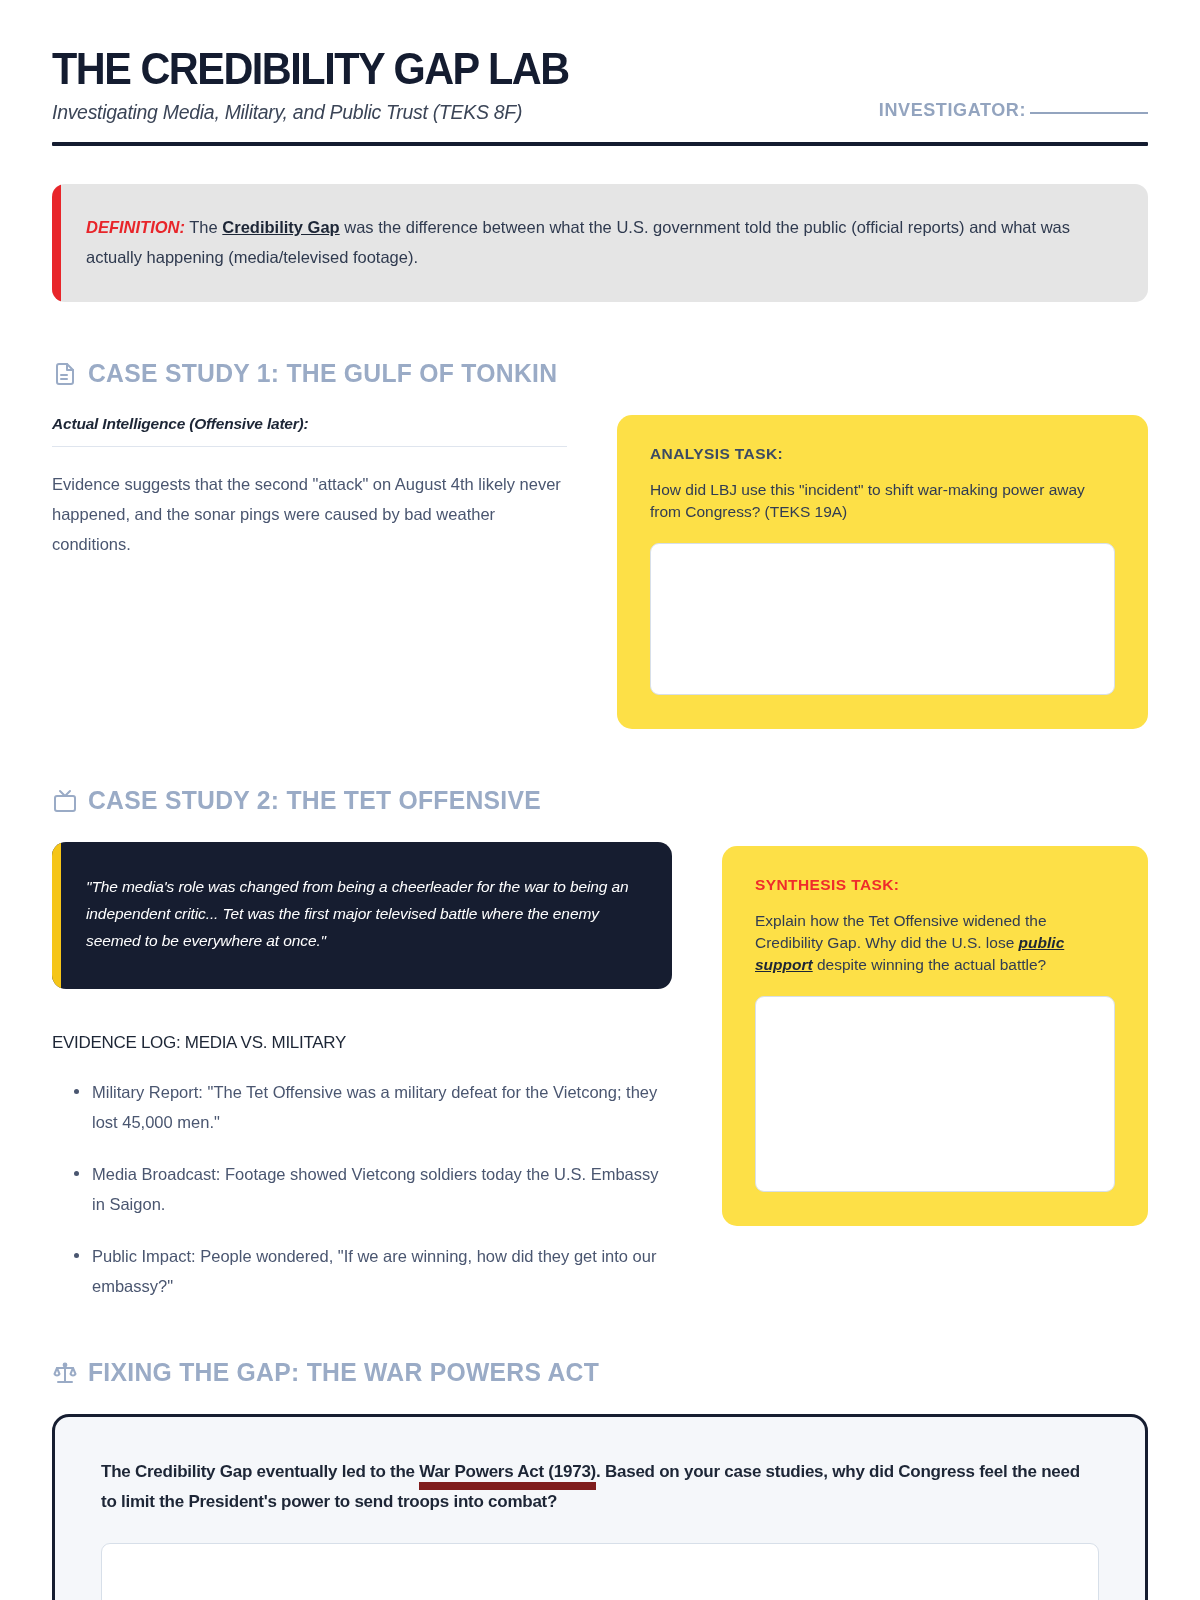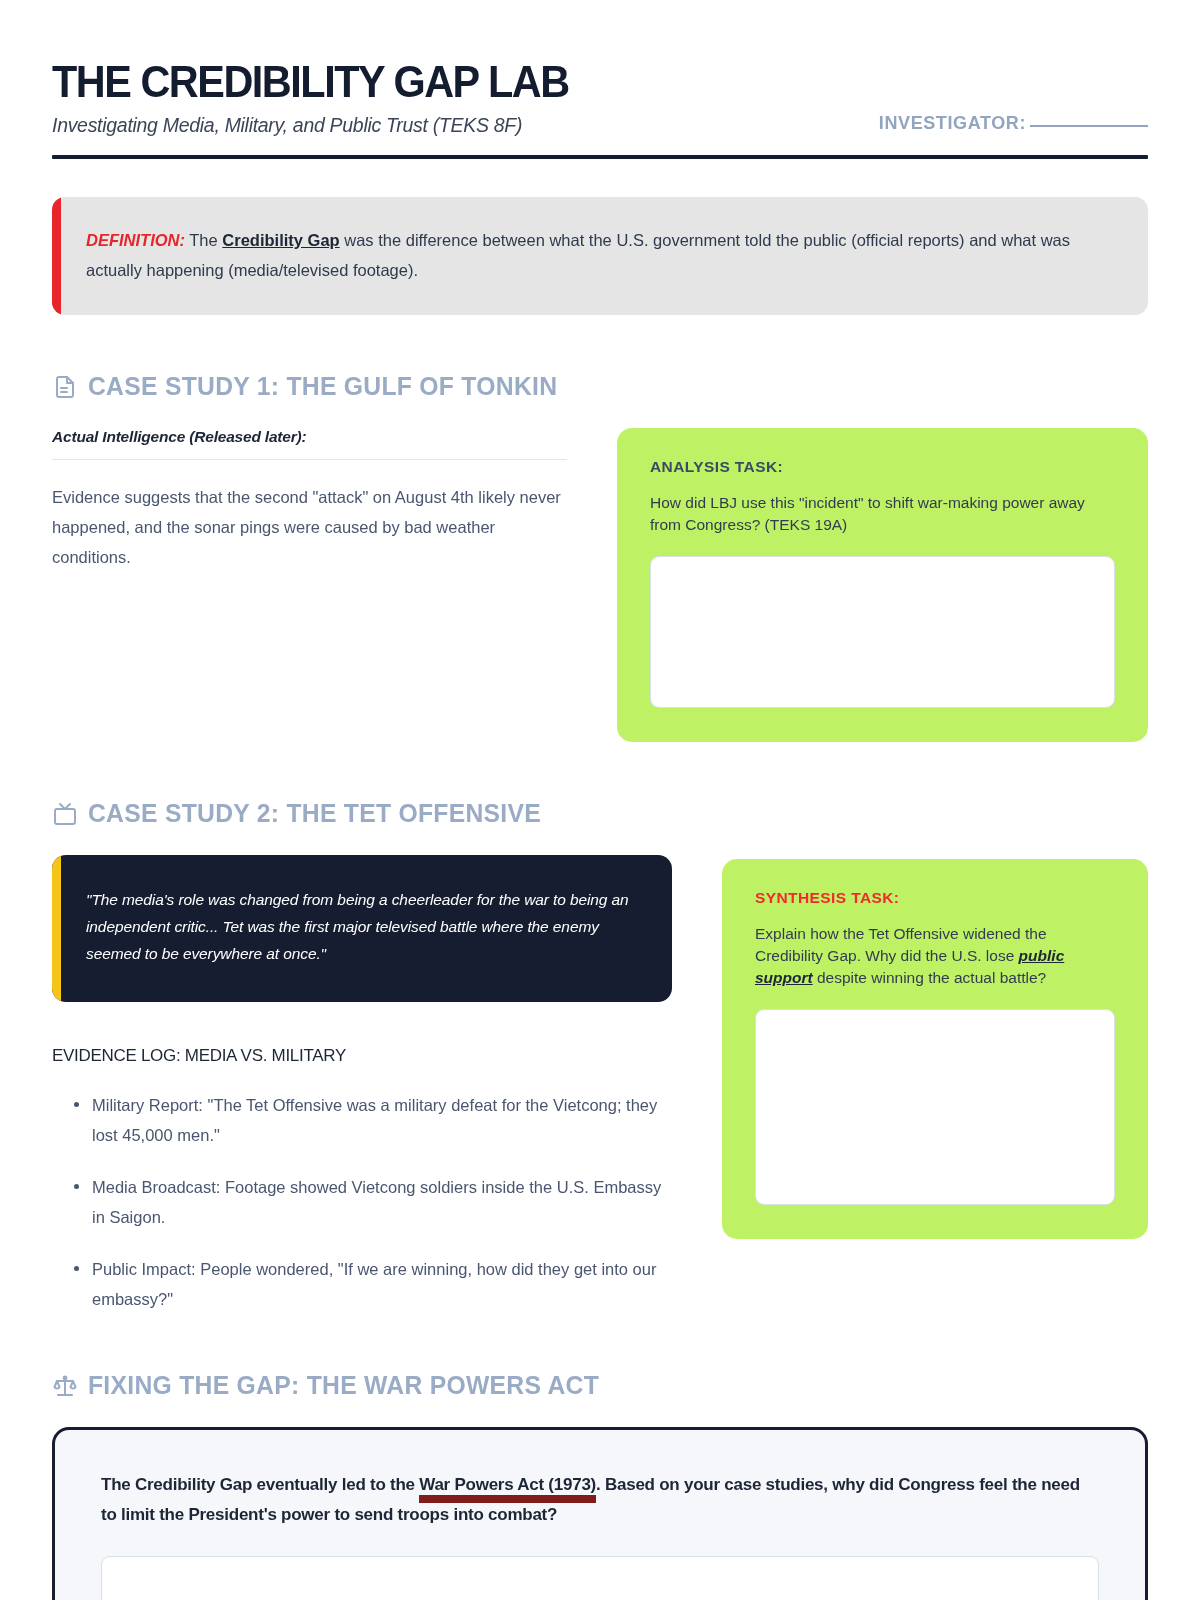--- a/index.html
+++ b/index.html
@@ -11,21 +11,21 @@
     overflow: hidden;
   }
 
   body {
     font-family: "Liberation Sans", sans-serif;
     color: #2f3a4f;
     padding: 46px 52px 0 52px;
   }
 
   
-  .header { position: relative; margin-top: 13px; }
+  .header { position: relative; }
 
   .title {
     font-family: "Liberation Sans", sans-serif;
     font-size: 45px;
     font-weight: 700;
     letter-spacing: -1.6px;
     color: #141c30;
     line-height: 1.0;
     transform: scaleX(0.92);
     transform-origin: left center;
@@ -150,21 +150,21 @@
   .src-body {
     margin-top: 22px;
     font-size: 16.5px;
     line-height: 1.82;
     color: #4a5670;
   }
   .src-block + .src-block { margin-top: 34px; }
 
   
   .task-panel {
-    background: #bef264;
+    background: #fde047;
     border-radius: 15px;
     padding: 30px 33px 34px 33px;
   }
   .task-title {
     font-size: 15.5px;
     font-weight: 700;
     letter-spacing: 0.4px;
     color: #3b4a63;
     margin-bottom: 16px;
   }
@@ -297,21 +297,21 @@
       <line x1="8" y1="13" x2="14" y2="13"></line>
       <line x1="8" y1="17" x2="14" y2="17"></line>
     </svg>
   </span>
   <h2>CASE STUDY 1: THE GULF OF TONKIN</h2>
 </div>
 
 <div class="cols">
   <div class="col-left-1">
     <div class="src-block">
-      <div class="src-label">Actual Intelligence (Released later):</div>
+      <div class="src-label">Actual Intelligence (Offensive later):</div>
       <div class="src-body">Evidence suggests that the second "attack" on August 4th likely never happened, and the sonar pings were caused by bad weather conditions.</div>
     </div>
   </div>
   <div class="col-right-1">
     <div class="task-panel">
       <div class="task-title">ANALYSIS TASK:</div>
       <div class="task-q">How did LBJ use this "incident" to shift war-making power away from Congress? (TEKS 19A)</div>
       <div class="answer-box ab-h1"></div>
     </div>
   </div>
@@ -328,21 +328,21 @@
 </div>
 
 <div class="cols">
   <div class="col-left-2">
     <div class="quote">
       <p>"The media's role was changed from being a cheerleader for the war to being an independent critic... Tet was the first major televised battle where the enemy seemed to be everywhere at once."</p>
     </div>
     <div class="evidence-title">EVIDENCE LOG: MEDIA VS. MILITARY</div>
     <ul class="evidence-list">
       <li>Military Report: "The Tet Offensive was a military defeat for the Vietcong; they lost 45,000 men."</li>
-      <li>Media Broadcast: Footage showed Vietcong soldiers inside the U.S. Embassy in Saigon.</li>
+      <li>Media Broadcast: Footage showed Vietcong soldiers today the U.S. Embassy in Saigon.</li>
       <li>Public Impact: People wondered, "If we are winning, how did they get into our embassy?"</li>
     </ul>
   </div>
   <div class="col-right-2">
     <div class="task-panel">
       <div class="task-title red">SYNTHESIS TASK:</div>
       <div class="task-q"><span>Explain how the Tet Offensive widened the Credibility Gap. Why did the U.S. lose </span><span class="emph">public support</span><span> despite winning the actual battle?</span></div>
       <div class="answer-box ab-h2"></div>
     </div>
   </div>

